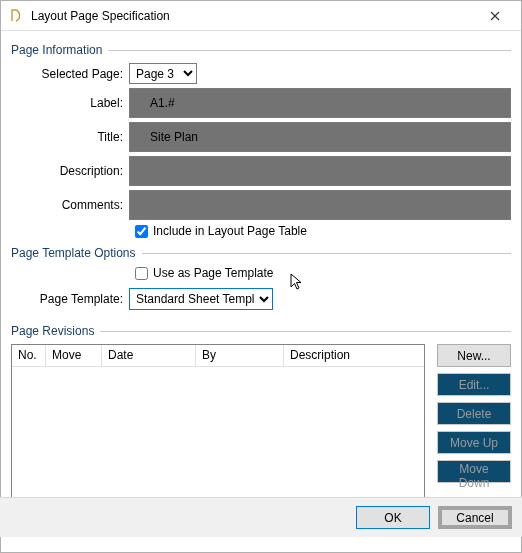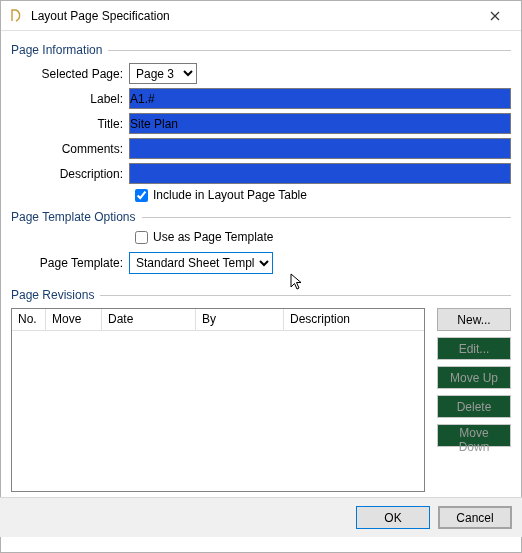--- a/index.html
+++ b/index.html
@@ -61,25 +61,25 @@
   .sel-page {
     width:68px;
     height:21px;
     border:1px solid #7a7a7a;
     background:#fff;
     font:inherit;
     padding:0 2px;
   }
   .txt {
     flex:1;
-    height:21px;
+    height:30px;
     border:1px solid #7a7a7a;
-    background:#1d4ed8;
-    font:inherit;
-    padding:0 0;
+    background:#737373;
+    font:inherit;
+    padding:0 20px;
   }
   .chk-row {
     display:flex;
     align-items:center;
     margin:4px 0 8px 124px;
   }
   .chk-row input { margin:0 5px 0 0; }
   .template-select {
     width:144px;
     height:22px;
@@ -130,39 +130,39 @@
   }
   .rev-btns button {
     height:23px;
     border:1px solid #adadad;
     background:#e1e1e1;
     font:inherit;
     color:#000;
   }
   .rev-btns button:disabled {
     color:#9a9a9a;
-    background:#14532d;
+    background:#0c4a6e;
     border-color:#c8c8c8;
   }
   .footer {
     position:absolute;
     left:0; right:0; bottom:16px;
     height:40px;
     border-top:1px solid #d8d8d8;
     background:#f0f0f0;
     display:flex;
     justify-content:flex-end;
     align-items:center;
     gap:8px;
     padding:0 10px;
   }
   .footer button {
     width:74px;
     height:23px;
-    border:2px solid #a3a3a3;
+    border:4px solid #a3a3a3;
     background:#e1e1e1;
     font:inherit;
   }
   .footer button.default {
     border:1px solid #0078d7;
   }
 </style>
 </head>
 <body>
 
@@ -195,25 +195,25 @@
   </div>
   <div class="form-row">
     <label class="fl">Label:</label>
     <input class="txt" value="A1.#" style="">
   </div>
   <div class="form-row">
     <label class="fl">Title:</label>
     <input class="txt" value="Site Plan" style="">
   </div>
   <div class="form-row">
+    <label class="fl">Description:</label>
+    <input class="txt" value="" style="">
+  </div>
+  <div class="form-row">
     <label class="fl">Comments:</label>
-    <input class="txt" value="" style="">
-  </div>
-  <div class="form-row">
-    <label class="fl">Description:</label>
     <input class="txt" value="" style="">
   </div>
   <div class="chk-row">
     <input type="checkbox" checked="" style="">
     <span>Include in Layout Page Table</span>
   </div>
 
   <div class="group-header">
     <span>Page Template Options</span>
       <div class="line"></div>
@@ -241,22 +241,22 @@
         <div class="col c-no">No.</div>
         <div class="col c-label">Move</div>
         <div class="col c-date">Date</div>
         <div class="col c-by">By</div>
         <div class="col c-desc">Description</div>
       </div>
     </div>
     <div class="rev-btns">
       <button>New...</button>
       <button disabled="">Edit...</button>
+      <button disabled="">Delete</button>
       <button disabled="">Move Up</button>
-      <button disabled="">Delete</button>
       <button disabled="">Move Down</button>
     </div>
   </div>
 
 </div>
 
 <svg class="cursor" width="18" height="18" viewBox="0 0 18 18">
   <path d="M1 1 L1 14 L4.5 10.5 L7 16 L9 15 L6.5 9.5 L11 9.5 Z" fill="#fff" stroke="#000" stroke-width="1"></path>
 </svg>
 

